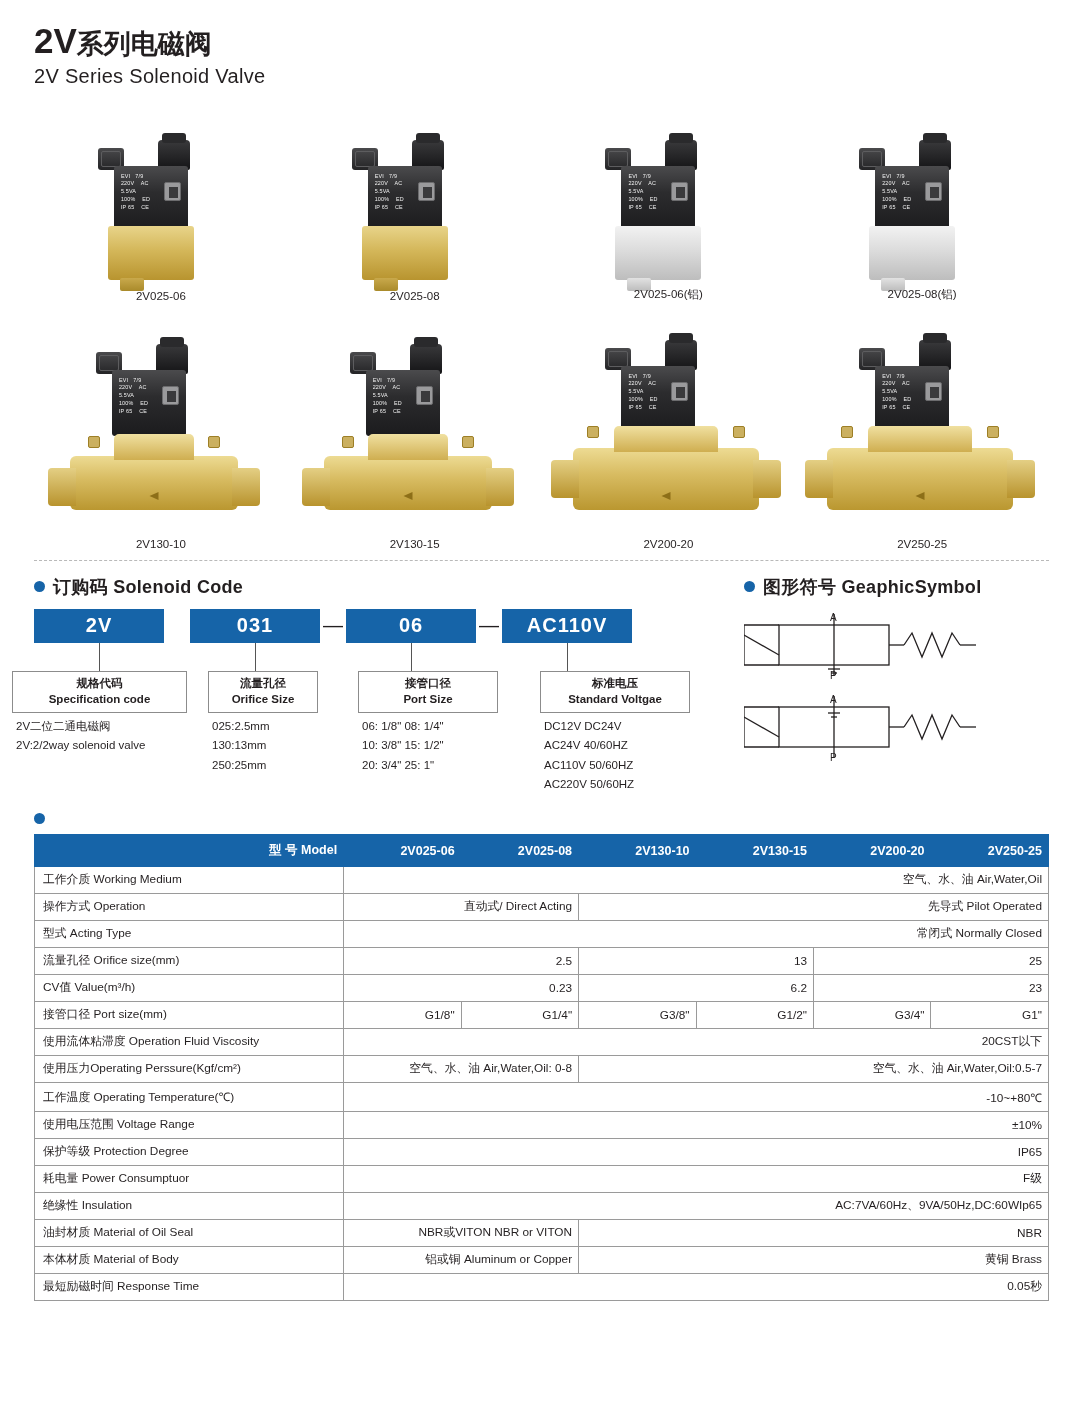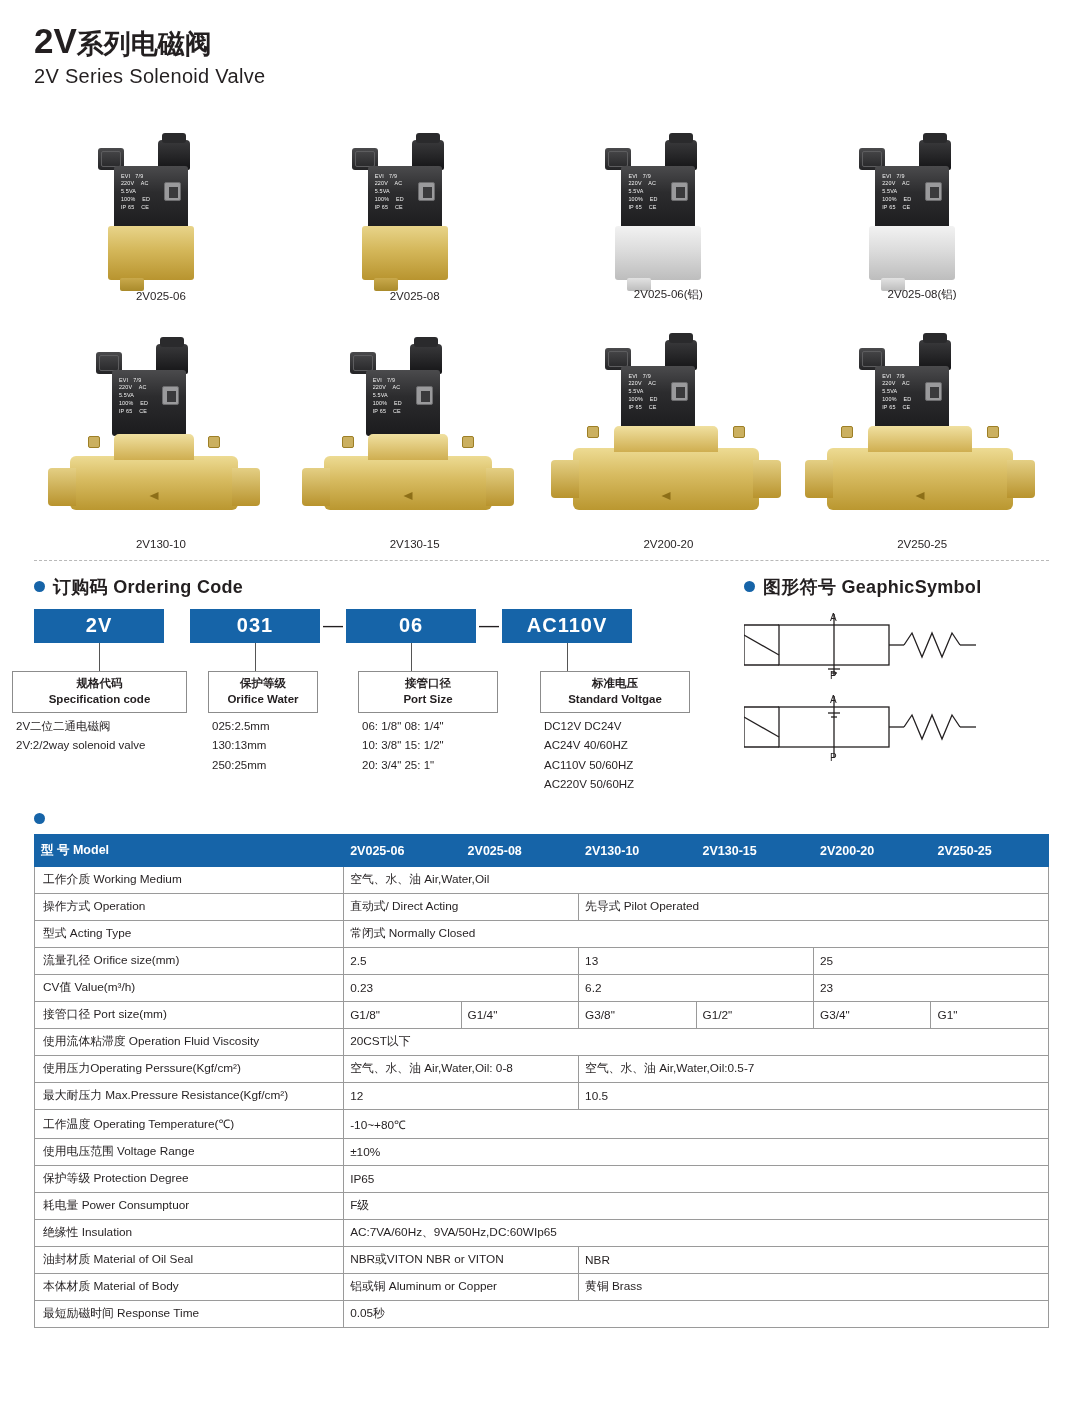--- a/index.html
+++ b/index.html
@@ -76,21 +76,21 @@
   .desc-head { border:1px solid #8c8c8c; padding:3px 2px 4px 2px; text-align:center; font-size:11.5px; line-height:1.45; font-weight:bold; }
   .desc-body { padding:4px 2px 0 4px; font-size:11.5px; line-height:1.7; }
   .desc-body.wide { white-space:nowrap; }
 
   
   .sym-wrap { margin-left:20px; width:300px; }
   .sym-block { margin-top:6px; }
 
   
   .tbl { width:100%; border-collapse:collapse; margin-top:2px; table-layout:fixed; }
-  .tbl th, .tbl td { border:1px solid #9a9a9a; font-size:11.8px; padding:5px 6px; text-align:left; color:#231f20; }
+  .tbl th, .tbl td { border:1px solid #9a9a9a; font-size:11.8px; padding:5px 6px; text-align:right; color:#231f20; }
   .tbl thead th { background:#1664a8; color:#ffffff; font-weight:bold; font-size:12.5px; padding:7px 6px; border-color:#1664a8;}
   .tbl td.lbl { text-align:left; padding-left:8px; }
   .tbl col.c0 { width:300px; }
   .tbl col.cx { width:114px; }
 </style>
 </head>
 <body>
 
 <div class="page">
 
@@ -284,21 +284,21 @@
     </div>
   </div>
 
   <hr class="hr-dots">
 
   <div class="order-wrap">
 
     <div class="order-left">
       <div class="sect-head">
         <span class="bullet"></span>
-        <span class="sect-title">订购码 Ordering Code</span>
+        <span class="sect-title">订购码 Solenoid Code</span>
       </div>
 
       <div class="code-row">
         <div class="code-box">2V</div>
         <div class="gap"></div>
         <div class="code-box">031</div>
         <div class="dash">—</div>
         <div class="code-box">06</div>
         <div class="dash">—</div>
         <div class="code-box">AC110V</div>
@@ -332,22 +332,22 @@
           <div class="desc-body">
             <div>2V二位二通电磁阀</div>
             <div>2V:2/2way solenoid valve</div>
           </div>
         </div>
 
         <div class="desc-col sp"></div>
 
         <div class="desc-col" style="width:110px;margin-left:-5px;">
           <div class="desc-head">
-            <div>保护等级</div>
-            <div>Orifice Water</div>
+            <div>流量孔径</div>
+            <div>Orifice Size</div>
           </div>
           <div class="desc-body">
             <div>025:2.5mm</div>
             <div>130:13mm</div>
             <div>250:25mm</div>
           </div>
         </div>
 
         <div class="desc-col sp" style="width:40px;"></div>
 
@@ -498,25 +498,20 @@
           <tr>
             <td class="lbl">使用流体粘滞度 Operation Fluid Viscosity</td>
             <td colspan="6">20CST以下</td>
           </tr>
           <tr>
             <td class="lbl">使用压力Operating Perssure(Kgf/cm²)</td>
             <td colspan="2">空气、水、油 Air,Water,Oil: 0-8</td>
             <td colspan="4">空气、水、油 Air,Water,Oil:0.5-7</td>
           </tr>
           <tr>
-            <td class="lbl">最大耐压力 Max.Pressure Resistance(Kgf/cm²)</td>
-            <td colspan="2">12</td>
-            <td colspan="4">10.5</td>
-          </tr>
-          <tr>
             <td class="lbl">工作温度 Operating Temperature(℃)</td>
             <td colspan="6">-10~+80℃</td>
           </tr>
           <tr>
             <td class="lbl">使用电压范围 Voltage Range</td>
             <td colspan="6">±10%</td>
           </tr>
           <tr>
             <td class="lbl">保护等级 Protection Degree</td>
             <td colspan="6">IP65</td>

